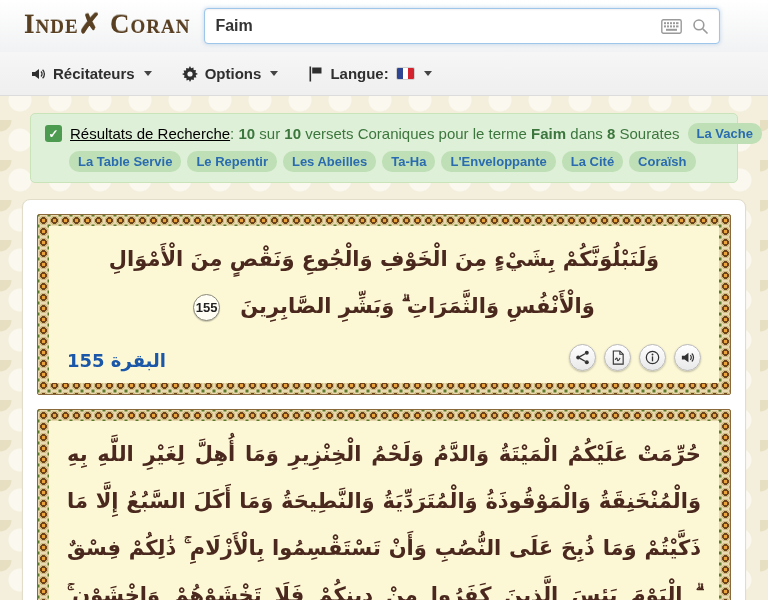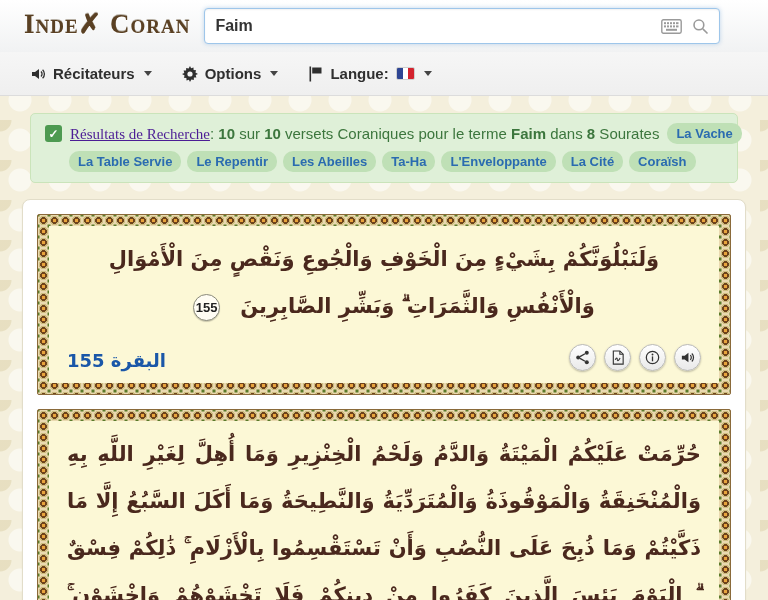--- a/index.html
+++ b/index.html
@@ -58,21 +58,21 @@
   .alert {
     margin:0 30px; background:#dff0d8; border:1px solid #cae4ba; border-radius:5px;
     padding:9px 14px 10px 14px; color:#3c763d; font-size:15px;
   }
   .alert-line1 { display:flex; align-items:center; flex-wrap:nowrap; gap:8px; }
   .check {
     width:17px; height:17px; background:#4d9a51; border-radius:3px; flex:0 0 auto;
     color:#fff; font-size:12px; font-weight:bold; display:flex; align-items:center; justify-content:center;
   }
   .alert-text { white-space:nowrap; }
-  .alert-title { text-decoration:underline; color:#4c1d95; cursor:pointer;font-family:Liberation Serif, serif; }
+  .alert-title { text-decoration:underline; color:#000000; cursor:pointer; }
   .alert b { font-weight:bold; }
   .badge {
     display:inline-block; background:#bfe0b6; color:#2a6bb0; font-weight:bold;
     font-size:13px; padding:3px 9px; border-radius:10px; cursor:pointer; white-space:nowrap;
   }
   .alert-line2 { margin-top:7px; margin-left:24px; display:flex; gap:6px; flex-wrap:wrap; }
 
   .results-container {
     margin:16px 22px 0 22px; background:#fff; border:1px solid #e2ddc9;
     border-radius:8px; padding:14px; box-shadow:0 1px 2px rgba(0,0,0,.05);

